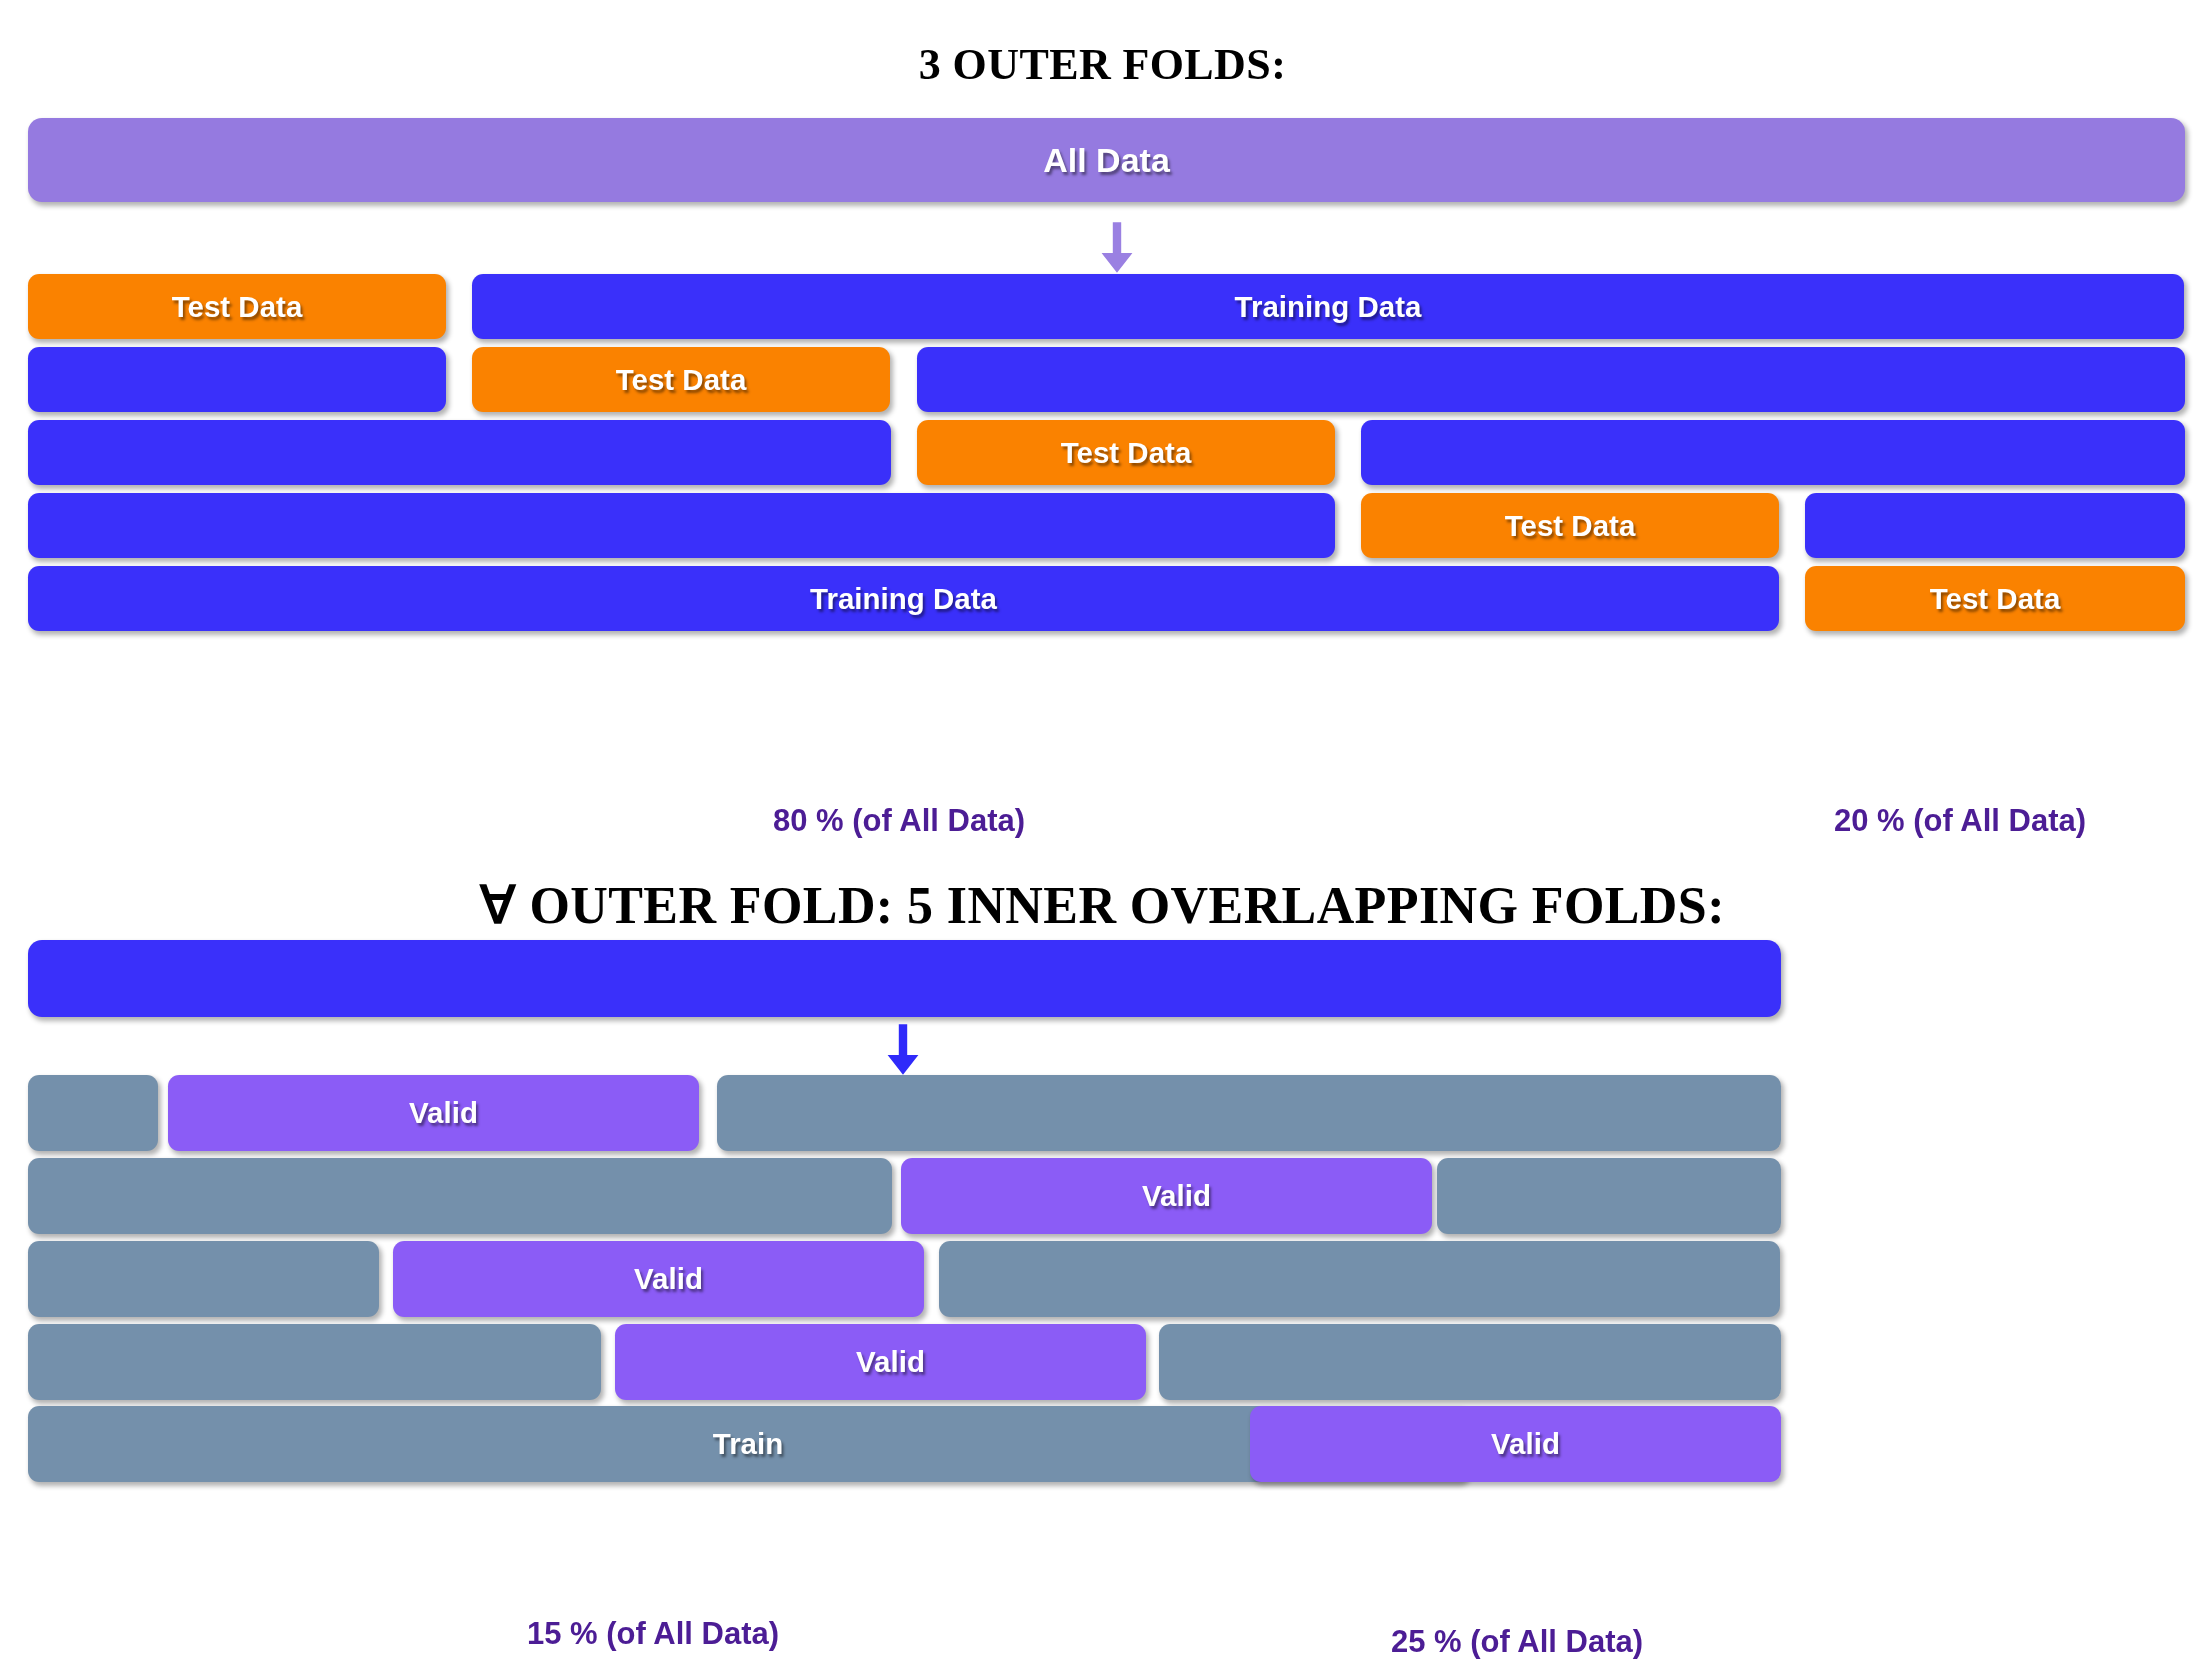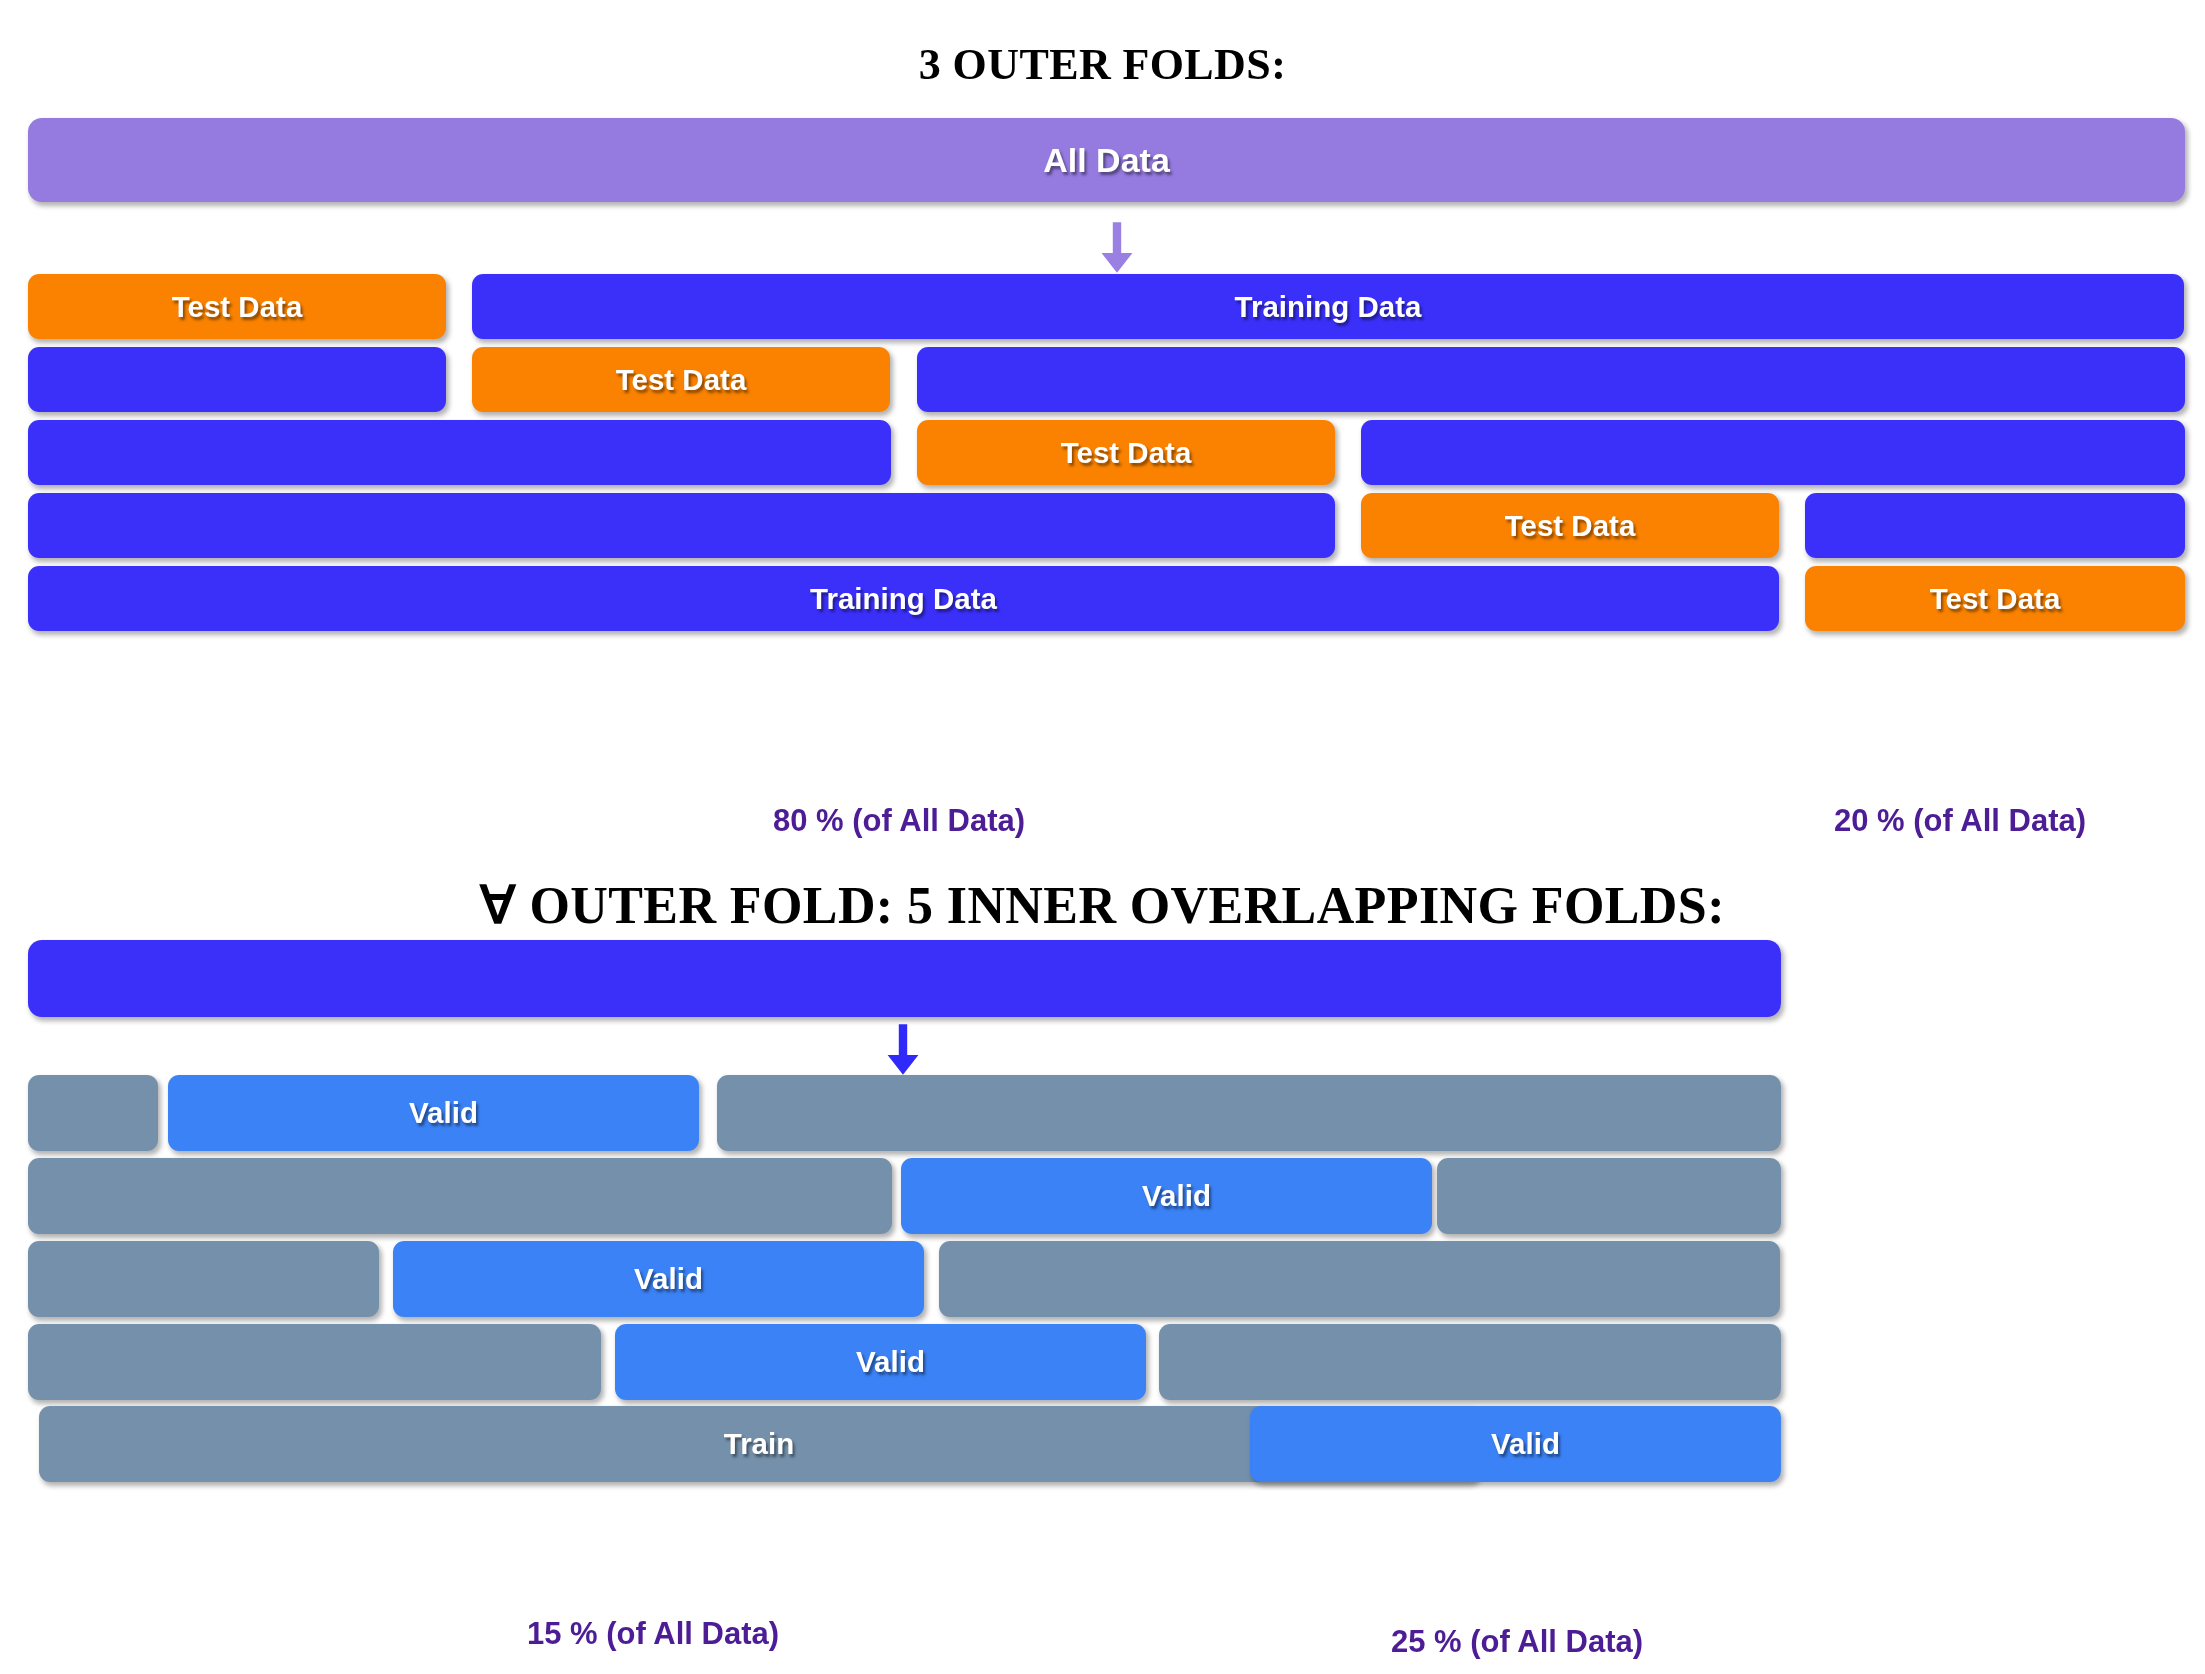--- a/index.html
+++ b/index.html
@@ -53,21 +53,21 @@
     text-shadow: 2.1px 2.8px 2.8px rgba(0,0,0,0.45);
     white-space: nowrap;
     line-height: 1;
   }
 
   
   .c-all     { background: #957ae0; }
   .c-train   { background: #3a30fa; }
   .c-test    { background: #fa8200; }
   .c-innertr { background: #7490ab; }
-  .c-valid   { background: #3b82f6; padding-left: 20px; }
+  .c-valid   { background: #8b5cf6; padding-left: 20px; }
 
   
   #all-data-bar {
     left: 28px;
     top: 118px;
     width: 2157px;
     height: 84px;
     border-radius: 14px;
   }
   #all-data-bar .seg-label { font-size: 34px; }
@@ -191,21 +191,21 @@
       <div class="seg c-innertr" style="left: 911px; width: 841px; top: 0px; height: 76px;"></div>
     </div>
     <div class="inner-row" style="left: 28px; width: 1753px; top: 1324px; height: 76px;">
       <div class="seg c-innertr" style="left: 0px; width: 573px; top: 0px; height: 76px;"></div>
       <div class="seg c-valid" style="left: 587px; width: 531px; top: 0px; height: 76px;">
         <span class="seg-label">Valid</span>
       </div>
       <div class="seg c-innertr" style="left: 1131px; width: 622px; top: 0px; height: 76px;"></div>
     </div>
     <div class="inner-row" style="left: 28px; width: 1753px; top: 1406px; height: 76px;">
-      <div class="seg c-innertr" style="left: 0px; width: 1440px; top: 0px; height: 76px; margin-left: 11px;">
+      <div class="seg c-innertr" style="left: 0px; width: 1440px; top: 0px; height: 76px;">
         <span class="seg-label">Train</span>
       </div>
       <div class="seg c-valid" style="left: 1222px; width: 531px; top: 0px; height: 76px;">
         <span class="seg-label">Valid</span>
       </div>
     </div>
   </div>
 
 <div class="pct" id="pct-inner-train" style="left:323px; top:1616px; width:660px;">15 % (of All Data)</div>
 <div class="pct" id="pct-inner-valid" style="left:1222px; top:1624px; width:590px;">25 % (of All Data)</div>

